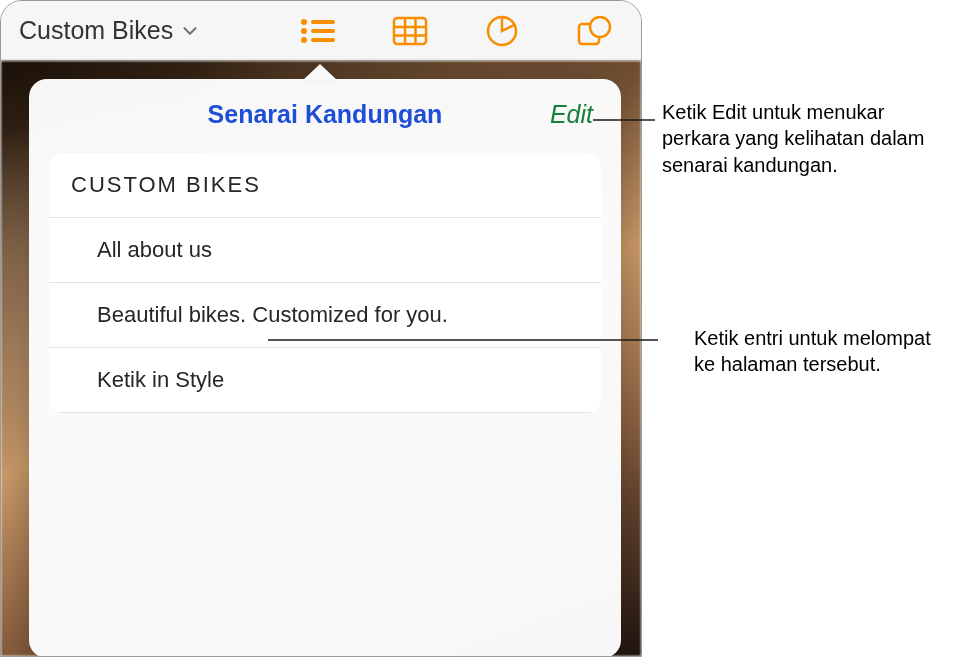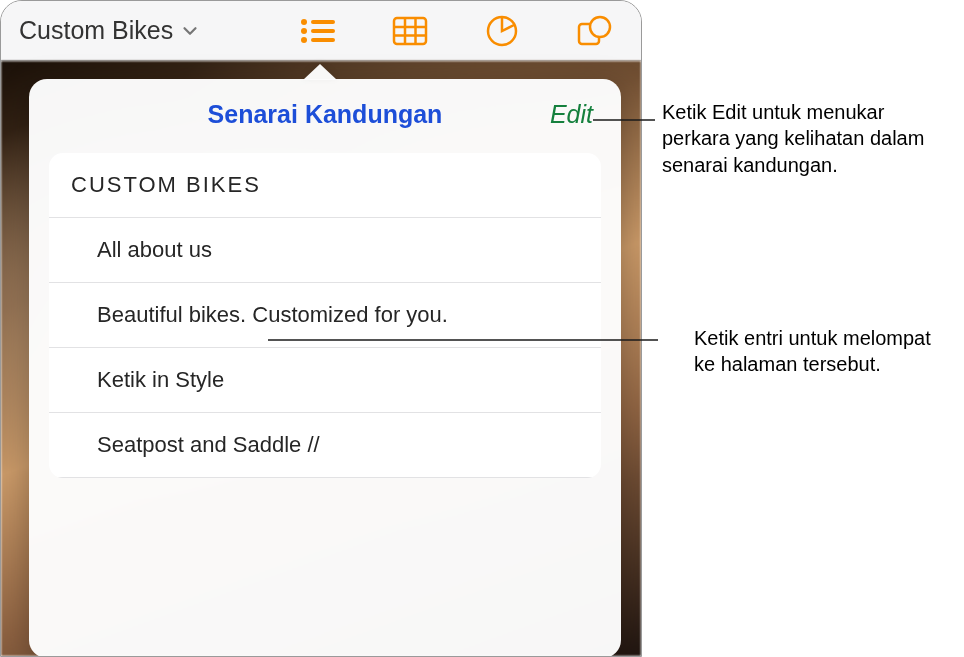--- a/index.html
+++ b/index.html
@@ -226,21 +226,20 @@
     </div>
     <div class="popover-header">
       <span class="popover-title">Senarai Kandungan</span>
       <span class="edit-btn">Edit</span>
     </div>
     <div class="toc-container">
       <div class="toc-item level-0">CUSTOM  BIKES</div>
       <div class="toc-item level-1">All about us</div>
       <div class="toc-item level-1">Beautiful bikes. Customized for you.</div>
       <div class="toc-item level-1">Ketik in Style</div>
-      <div class="toc-item level-1">Seatpost and Saddle //</div>
     </div>
   </div>
 </div>
 
 <svg class="callout-line" style="position:absolute; left:593px; top:118px;" width="62" height="4">
   <line x1="0" y1="2" x2="62" y2="2"></line>
 </svg>
 
 <svg class="callout-line" style="position:absolute; left:268px; top:338px;" width="390" height="4">
   <line x1="0" y1="2" x2="390" y2="2"></line>

